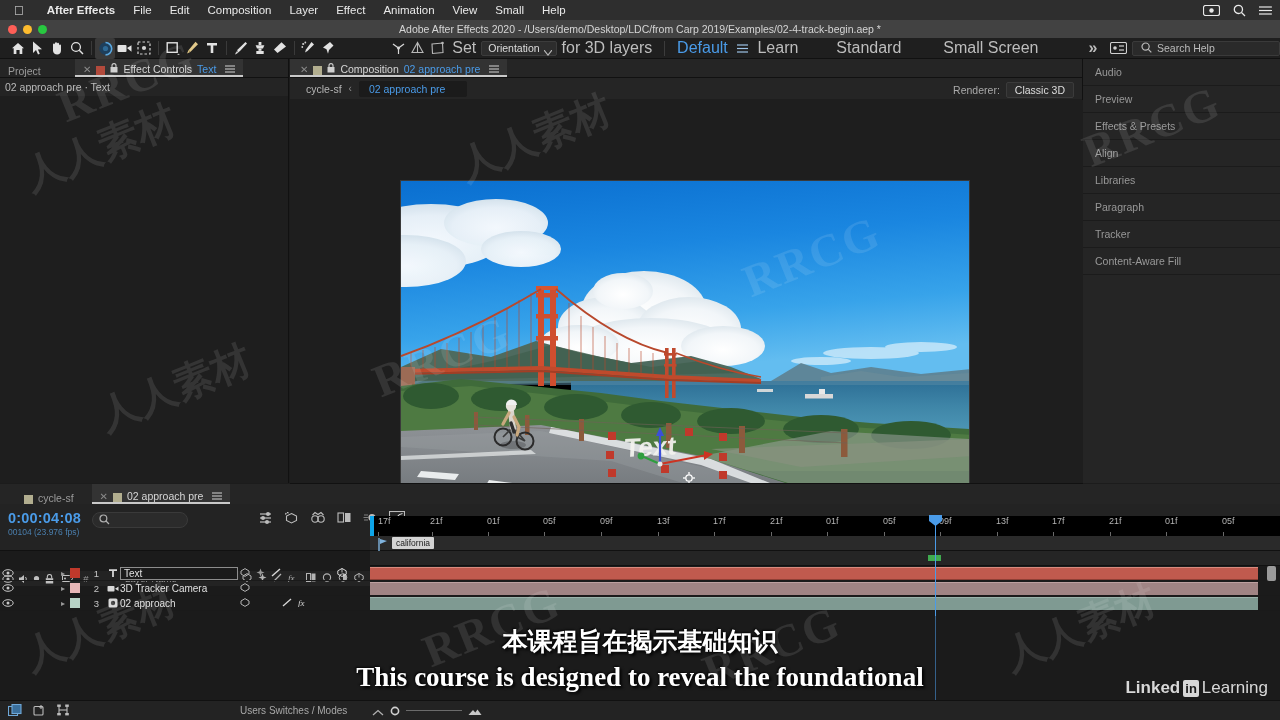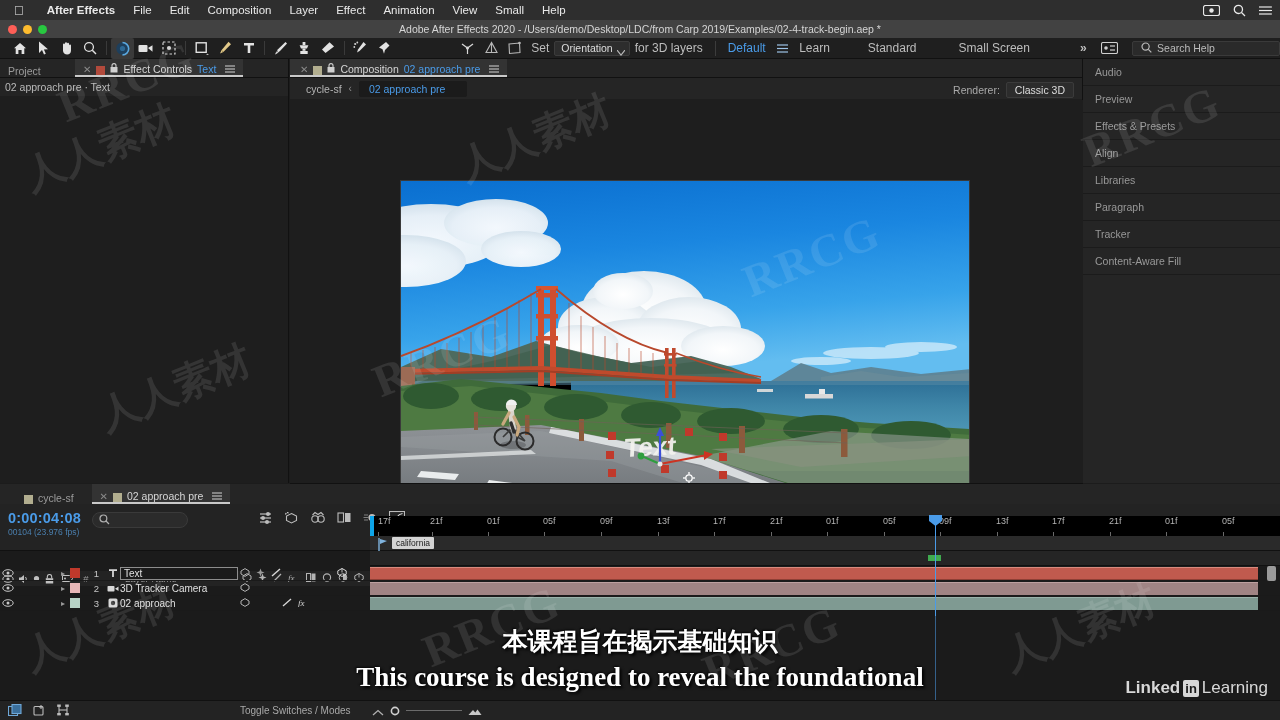--- a/index.html
+++ b/index.html
@@ -44,21 +44,21 @@
   .toolbar {
     position: absolute; top: 38px; left: 0; width: 1280px; height: 21px;
     background: #1f1f1f; border-bottom: 1px solid #111;
     display: flex; align-items: center;
     z-index: 20;
   }
   .tool { width: 24px; height: 21px; display: flex; align-items: center; justify-content: center; position: relative; }
   .tool svg { display:block; }
   .tool.sel { background: #3a3a3a; border-radius: 2px; }
   .tsep { width: 1px; height: 14px; background: #3a3a3a; margin: 0 4px; }
-  .tb-label { font-size: 12px; color: #bdbdbd; padding: 0 5px; white-space: nowrap; }
+  .tb-label { font-size: 16px; color: #bdbdbd; padding: 0 5px; white-space: nowrap; }
   .tb-label.blue { color: #4a9be8; }
   .tb-drop {
     background: #2d2d2d; border: 1px solid #3c3c3c; border-radius: 2px;
     height: 15px; line-height: 13px; padding: 0 16px 0 6px; font-size: 10.5px; color: #ddd;
     position: relative; white-space: nowrap;
   }
   .tb-drop .cv { position: absolute; right: 4px; top: 4px; }
   .ws-sep { width: 1px; height: 15px; background: #3c3c3c; margin: 0 7px; }
   .search-help {
     height: 15px; background: #2a2a2a; border: 1px solid #3a3a3a; border-radius: 2px;
@@ -436,21 +436,21 @@
     <span class="tb-label" style="margin-left:32px">Small Screen</span>
     <span class="tb-label" style="margin-left:40px;font-weight:bold">»</span>
     <span class="tool" style="margin-left:6px">
       <svg width="17" height="12" viewBox="0 0 17 12">
           <rect x="0.5" y="0.5" width="16" height="11" rx="1.5" fill="none" stroke="#d0d0d0" stroke-width="1.1"></rect>
           <circle cx="5" cy="6" r="1.8" fill="#d0d0d0"></circle>
           <line x1="9" y1="4" x2="14" y2="4" stroke="#d0d0d0" stroke-width="1.2"></line>
           <line x1="9" y1="8" x2="14" y2="8" stroke="#d0d0d0" stroke-width="1.2"></line>
         </svg>
     </span>
-    <span class="search-help" style="margin-left:11px">
+    <span class="search-help" style="margin-left:4px">
       <span>
         <svg width="11" height="11" viewBox="0 0 11 11">
             <circle cx="4.6" cy="4.6" r="3.6" fill="none" stroke="#bbb" stroke-width="1.2"></circle>
             <line x1="7.3" y1="7.3" x2="10.3" y2="10.3" stroke="#bbb" stroke-width="1.2"></line>
           </svg>
       </span>
       <span>Search Help</span>
     </span>
   </div>
 
@@ -1236,21 +1236,21 @@
               </g>
               <g fill="#bcbcbc">
                 <rect x="1.2" y="0.5" width="3.6" height="2.4"></rect>
                 <rect x="9.2" y="0.5" width="3.6" height="2.4"></rect>
                 <rect x="1.2" y="9" width="3.6" height="2.4"></rect>
                 <rect x="9.2" y="9" width="3.6" height="2.4"></rect>
               </g>
             </svg>
         </span>
       </span>
-      <span class="tgl">Toggle Switches / Modes</span>
+      <span class="tgl">Users Switches / Modes</span>
       <span class="zoomctl">
         <span>
           <svg width="12" height="7" viewBox="0 0 12 7">
               <path d="M1 6 L6 1.5 L11 6" fill="none" stroke="#b0b0b0" stroke-width="1.3"></path>
             </svg>
         </span>
         <span>
           <svg width="10" height="10" viewBox="0 0 10 10">
               <circle cx="5" cy="5" r="3.6" fill="none" stroke="#d0d0d0" stroke-width="1.6"></circle>
             </svg>

